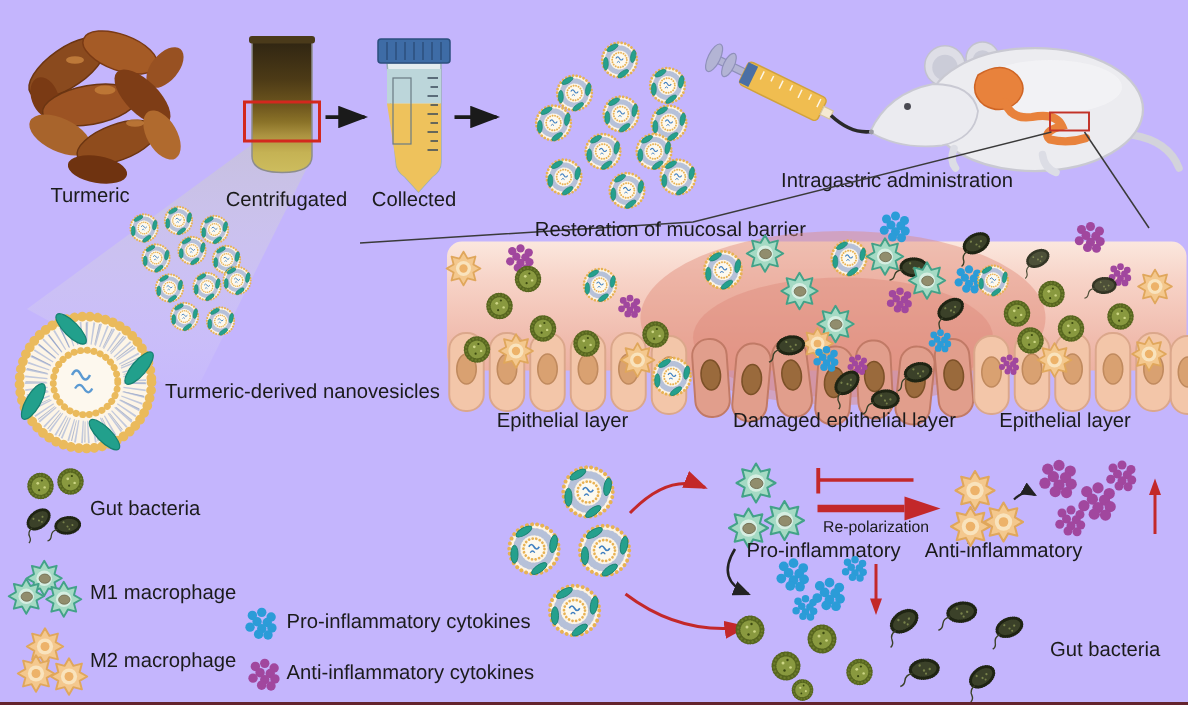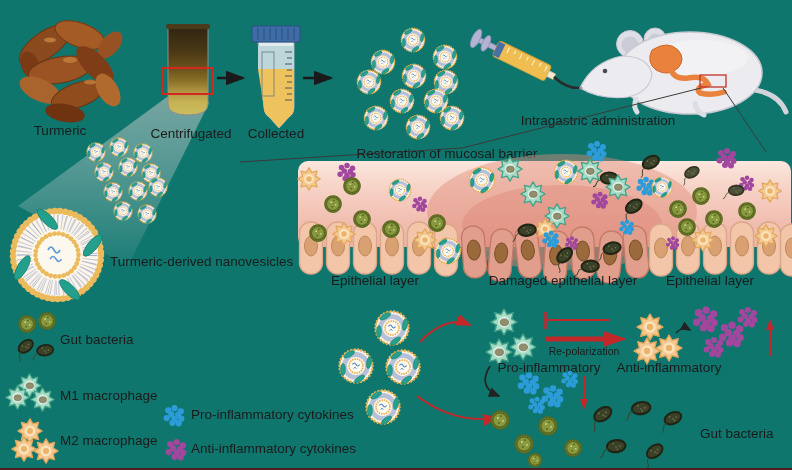--- a/index.html
+++ b/index.html
@@ -1,16 +1,16 @@
 <!DOCTYPE html>
 <html><head>
 <meta charset="utf-8">
 <style>
   html,body{margin:0;padding:0;background:#ffffff;}
-  .stage{width:792px;height:470px;background:#0f766e;position:relative;overflow:hidden;
+  .stage{width:792px;height:470px;background:#c4b5fd;position:relative;overflow:hidden;
          font-family:"Liberation Sans",sans-serif;}
   svg{display:block;}
   .lbl{font-family:"Liberation Sans",sans-serif;font-size:13.5px;fill:#1b1b1b;}
   .lbl-sm{font-family:"Liberation Sans",sans-serif;font-size:10.5px;fill:#1b1b1b;}
   .mid{text-anchor:middle;dominant-baseline:middle;}
   .st{text-anchor:start;dominant-baseline:middle;}
 </style>
 </head>
 <body>
 

